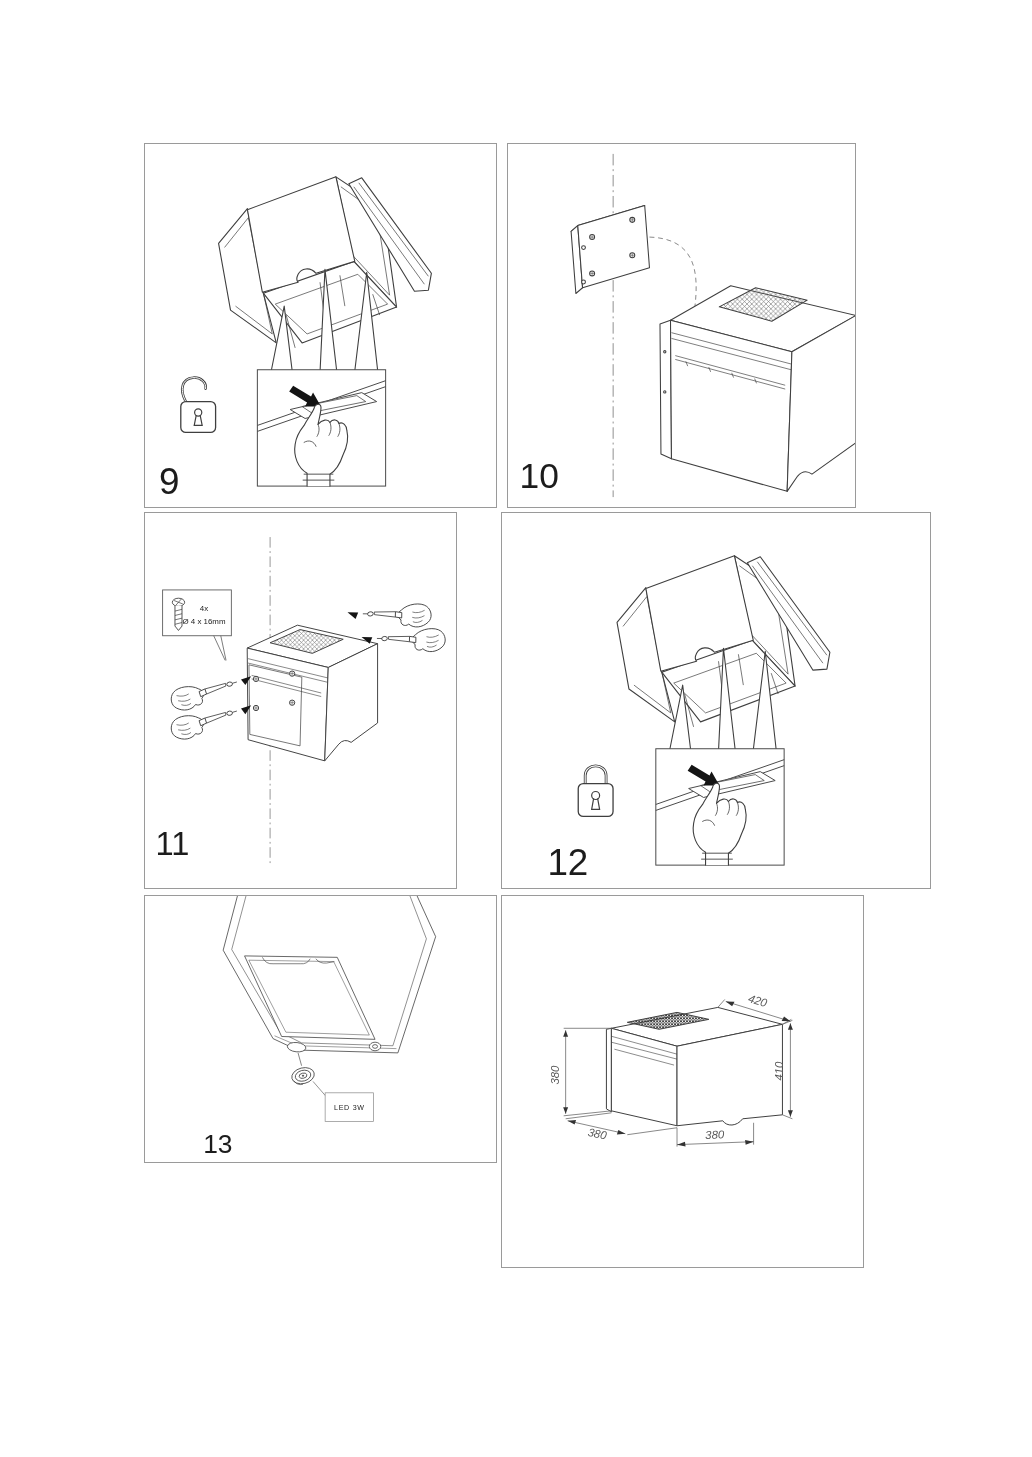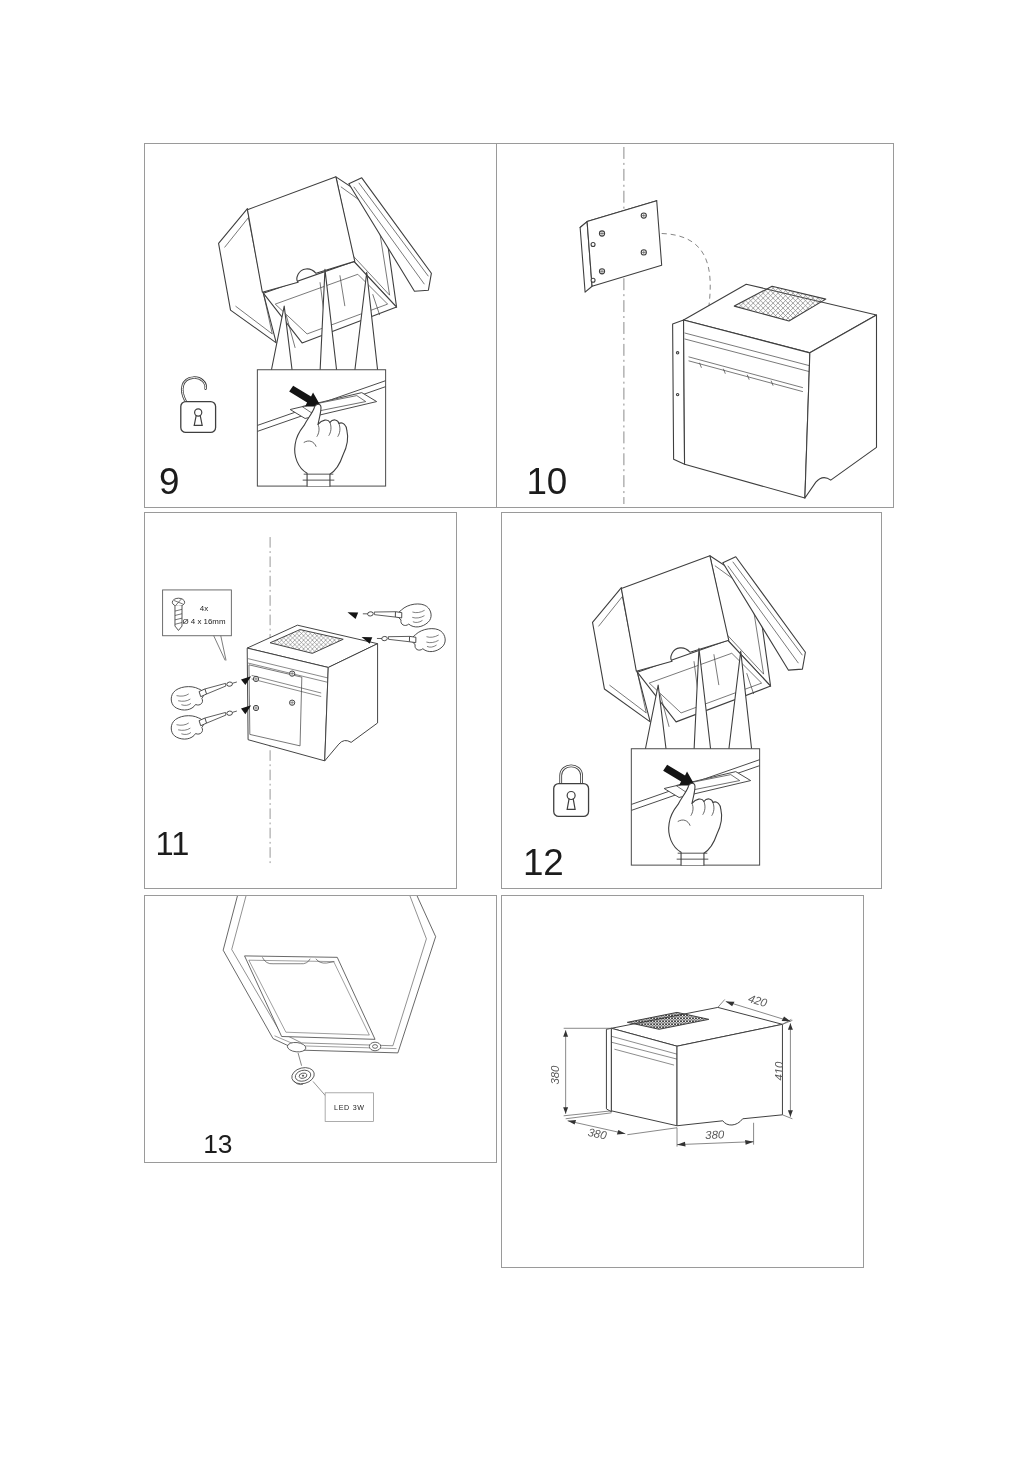--- a/index.html
+++ b/index.html
@@ -6,23 +6,23 @@
   body{width:1032px;height:1457px;background:#ffffff;position:relative;
        font-family:"Liberation Sans",sans-serif;overflow:hidden}
   .panel{position:absolute;border:1.5px solid #9a9a9a;background:#fff;box-sizing:border-box}
   .panel svg{display:block;width:100%;height:100%}
   svg text{font-family:"Liberation Sans",sans-serif}
   .panel-number{font-size:37px;fill:#1c1c1c}
   .dim-label{font-size:11.5px;font-style:italic;fill:#5a5a5a}
   .callout-text{font-size:9px;fill:#222}
   .led-text{font-size:10px;fill:#222;letter-spacing:1px}
   #p9 {left:144px;top:143px;width:353px;height:365px}
-  #p10{left:496px;top:143px;width:398px;height:365px}
+  #p10{left:507px;top:143px;width:349px;height:365px}
   #p11{left:144px;top:512px;width:313px;height:377px}
-  #p12{left:501px;top:512px;width:381px;height:377px}
+  #p12{left:501px;top:512px;width:430px;height:377px}
   #p13{left:144px;top:895px;width:353px;height:268px}
   #pd {left:501px;top:895px;width:363px;height:373px}
 </style>
 </head>
 <body>
 
 <svg width="0" height="0" style="position:absolute" aria-hidden="true">
   <defs>
     <pattern id="meshLight" patternUnits="userSpaceOnUse" width="5" height="5">
       <path d="M0,5 L5,0 M0,0 L5,5" stroke="#6a6a6a" stroke-width="0.6" fill="none"></path>

